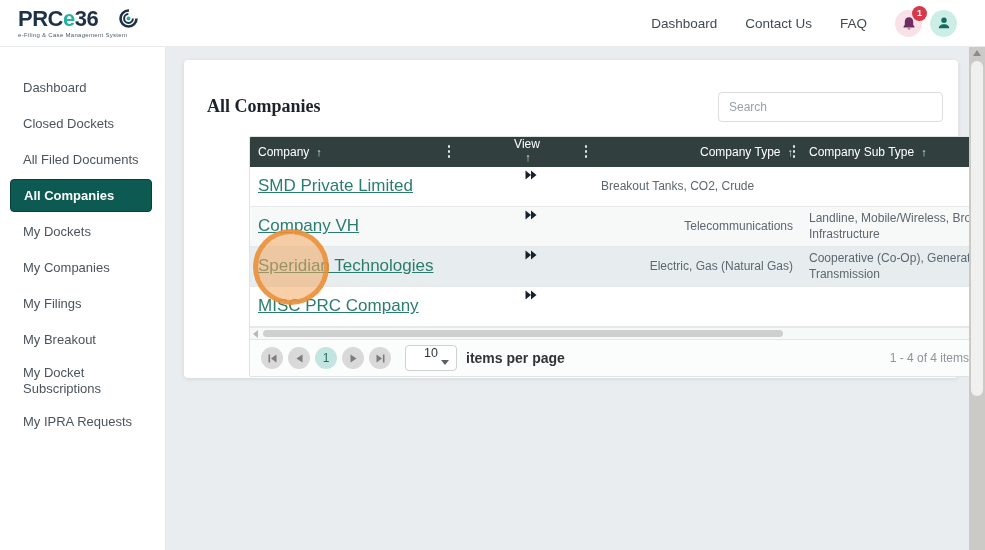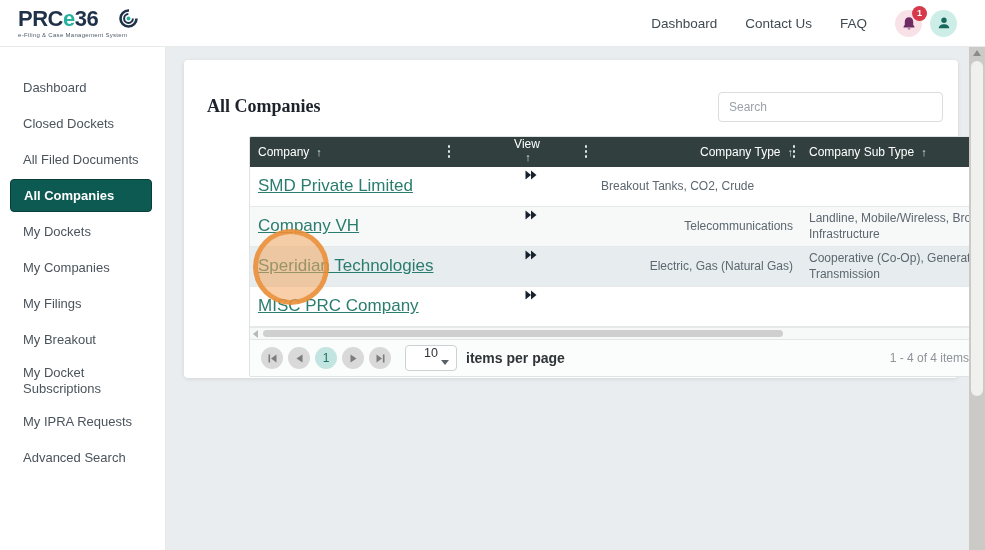--- a/index.html
+++ b/index.html
@@ -151,21 +151,20 @@
       <div class="side-item">Dashboard</div>
       <div class="side-item">Closed Dockets</div>
       <div class="side-item">All Filed Documents</div>
       <div class="side-item active">All Companies</div>
       <div class="side-item">My Dockets</div>
       <div class="side-item">My Companies</div>
       <div class="side-item">My Filings</div>
       <div class="side-item">My Breakout</div>
       <div class="side-item">My Docket Subscriptions</div>
       <div class="side-item">My IPRA Requests</div>
-      <div class="side-item">Advanced Search</div>
     </div>
 </div>
 
 <div class="card">
   <div class="card-title">All Companies</div>
   <input class="search-input" type="text" placeholder="Search" style="">
 
   <div class="grid">
 
     <div class="ghead">

